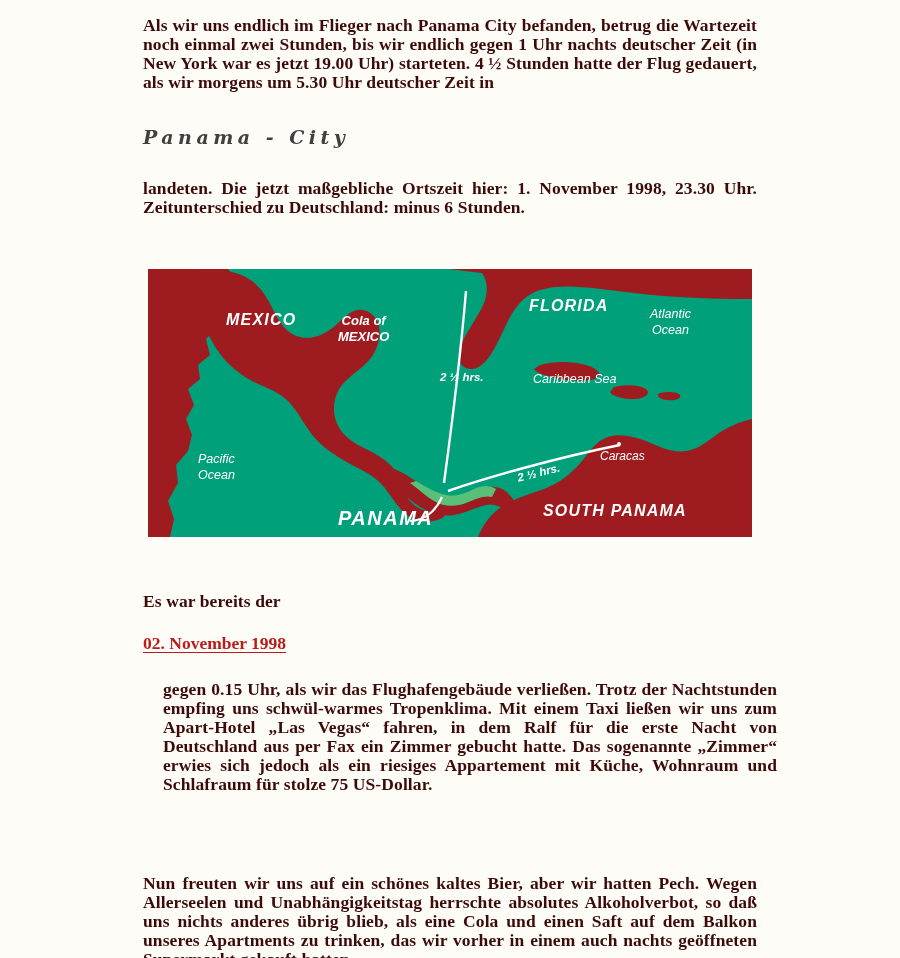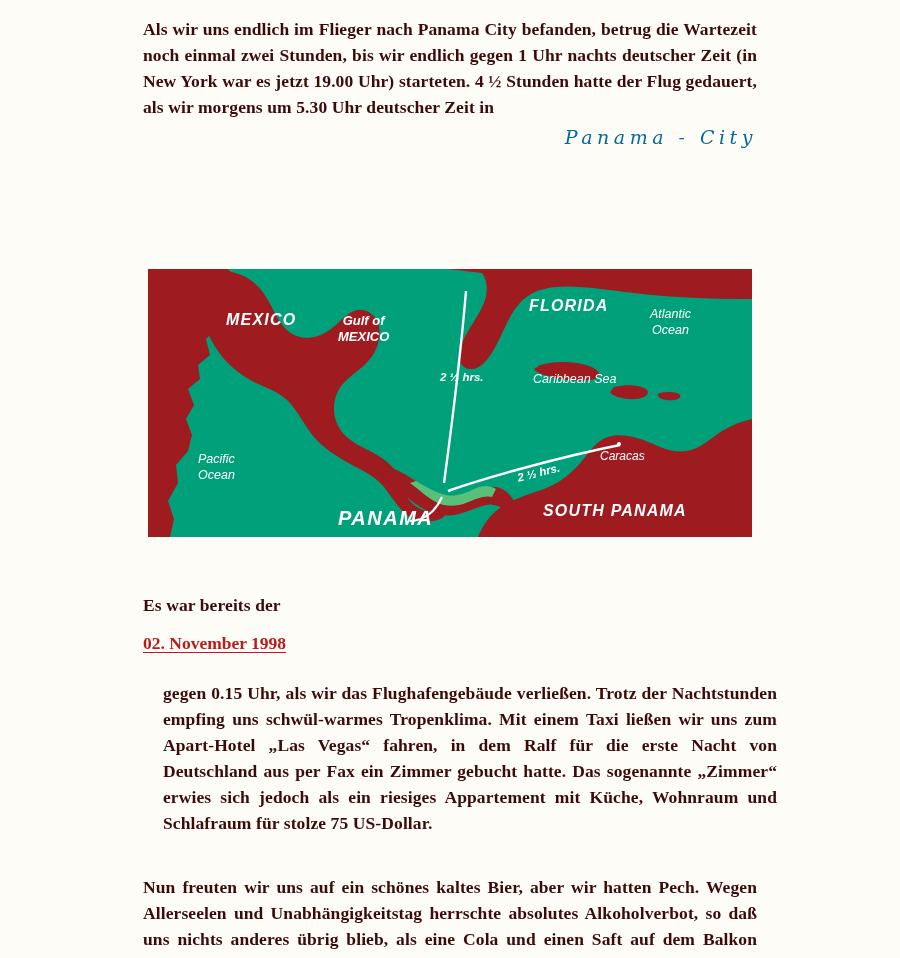--- a/index.html
+++ b/index.html
@@ -18,41 +18,41 @@
   .page {
     position: relative;
     width: 900px;
     height: 958px;
     box-sizing: border-box;
   }
   .para {
     position: absolute;
     font-weight: bold;
     font-size: 17.5px;
-    line-height: 26px;
+    line-height: 19px;
     color: #3d0a0a;
     text-align: justify;
     letter-spacing: 0.1px;
   }
   .para-1 {
     left: 143px;
     top: 16px;
     width: 614px;
   }
   .city-title {
     position: absolute;
     left: 143px;
     top: 126px;
     width: 614px;
-    text-align: right;
+    text-align: left;
     font-family: "DejaVu Serif", serif;
-    font-weight: normal;
+    font-weight: bold;
     font-size: 19px;
     letter-spacing: 4.5px;
-    color: #0369a1;
+    color: #404040;
     font-style: italic;
   }
   .para-2 {
     left: 143px;
     top: 179px;
     width: 614px;
   }
   .para-3 {
     left: 143px;
     top: 592px;
@@ -169,20 +169,21 @@
 </style>
 </head>
 <body>
 
 <div class="page">
 
   <div class="para para-1">Als wir uns endlich im Flieger nach Panama City befanden, betrug die Wartezeit noch einmal zwei Stunden, bis wir endlich gegen 1 Uhr nachts deutscher Zeit (in New York war es jetzt 19.00 Uhr) starteten. 4 ½ Stunden hatte der Flug gedauert, als wir morgens um 5.30 Uhr deutscher Zeit in</div>
 
   <div class="city-title">Panama - City</div>
 
+  <div class="para para-2">landeten. Die jetzt maßgebliche Ortszeit hier: 1. November 1998, 23.30 Uhr. Zeitunterschied zu Deutschland: minus 6 Stunden.</div>
 
   <div class="map-wrap">
     <svg class="map-svg" viewBox="0 0 604 268" xmlns="http://www.w3.org/2000/svg">
       <rect x="0" y="0" width="604" height="268" fill="#00a07a"></rect>
 
       <path fill="#9e1b20" d="
         M0,0 L0,268 L22,268 L26,250 L20,232 L30,214 L28,196 L40,182
         L44,166 L38,150 L46,136 L40,120 L52,110 L50,96 L62,86
         L58,70 L70,58 L66,42 L80,34 L74,20 L86,8 L80,0 Z"></path>
       <path fill="#9e1b20" d="
@@ -235,21 +236,21 @@
       <path fill="none" stroke="#ffffff" stroke-width="2.4" d="M318,22 C314,70 306,140 296,214"></path>
 
       <path fill="none" stroke="#ffffff" stroke-width="2.4" d="M300,222 C340,208 412,188 472,176"></path>
 
       <path fill="none" stroke="#ffffff" stroke-width="2.2" d="M262,252 C276,252 288,242 294,228"></path>
     </svg>
 
     <div class="caracas-dot"></div>
 
     <div class="map-label lbl-mexico">MEXICO</div>
-    <div class="map-label lbl-gulf">Gulf of
+    <div class="map-label lbl-gulf">Cola of
 MEXICO</div>
     <div class="map-label lbl-florida">FLORIDA</div>
     <div class="map-label lbl-atlantic">Atlantic
 Ocean</div>
     <div class="map-label lbl-caribbean">Caribbean Sea</div>
     <div class="map-label lbl-pacific">Pacific
 Ocean</div>
     <div class="map-label lbl-caracas">Caracas</div>
     <div class="map-label lbl-southamerica">SOUTH PANAMA</div>
     <div class="map-label lbl-panama">PANAMA</div>

